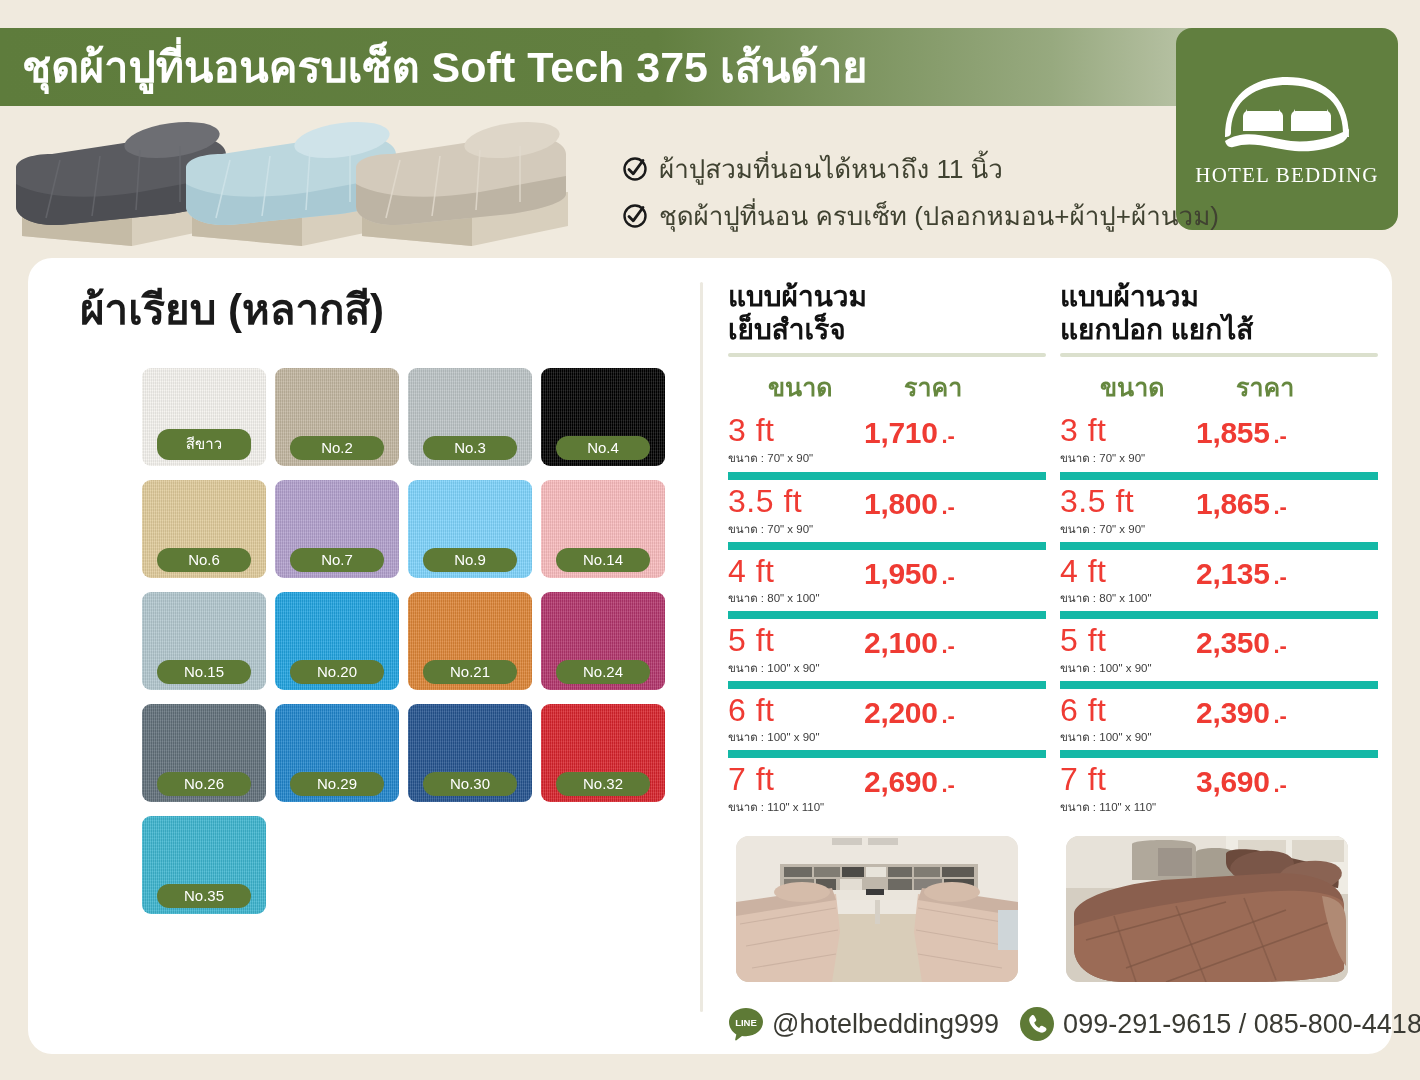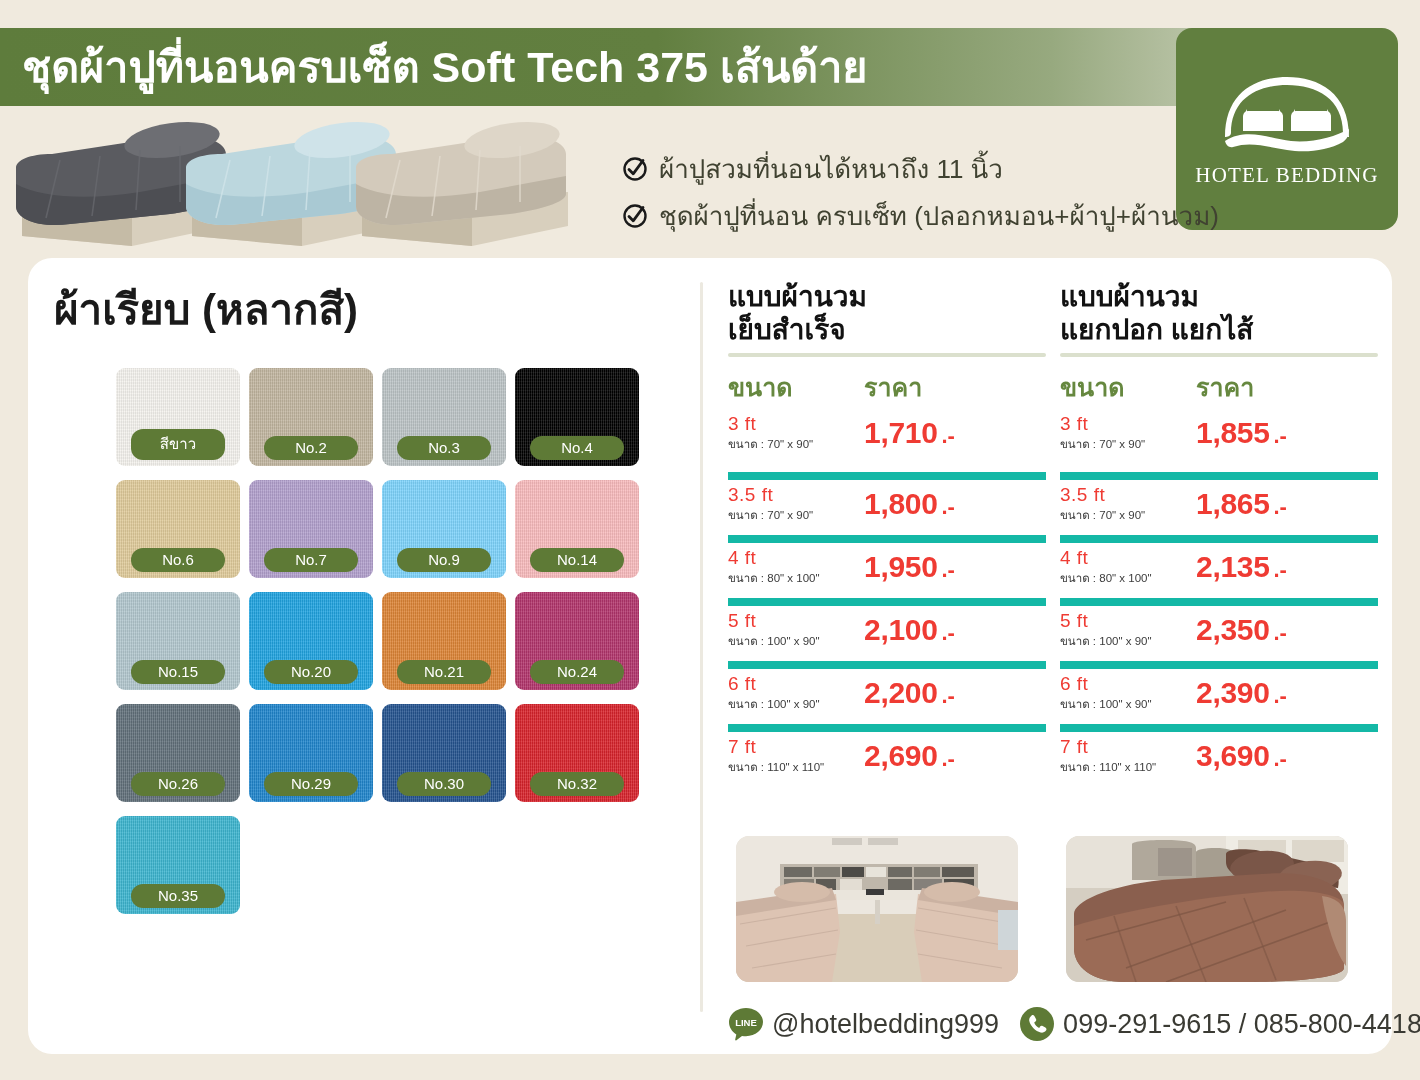--- a/index.html
+++ b/index.html
@@ -60,21 +60,21 @@
 
   
   .card {
     position: absolute; left: 28px; top: 258px;
     width: 1364px; height: 796px;
     background: #ffffff;
     border-radius: 24px;
   }
 
   
-  .swatch-panel { position: absolute; left: 6px; top: 18px; width: 640px; }
+  .swatch-panel { position: absolute; left: 32px; top: 18px; width: 640px; }
   .swatch-title {
     font-size: 42px; font-weight: bold; color: #1a1a1a;
     padding-left: 20px; margin-bottom: 26px; white-space: nowrap;
   }
   .swatch-grid {
     display: grid;
     grid-template-columns: repeat(4, 133px);
     gap: 14px 0px;
     padding-left: 82px;
   }
@@ -120,32 +120,33 @@
     line-height: 1.18; white-space: nowrap;
   }
   .pt-underline {
     height: 4px; background: #dbe0cd; border-radius: 2px;
     margin-top: 7px; margin-bottom: 10px;
   }
   .pt-head {
     display: flex; align-items: baseline;
     color: #66883f; font-size: 25px; font-weight: bold;
     padding-bottom: 2px;
+    margin-left: 40px;
   }
   .pt-head .h-size { width: 136px; }
   .pt-row {
     display: flex; align-items: flex-start;
     border-top: 8px solid #14b8a6;
     padding-top: 5px; padding-bottom: 4px;
     min-height: 63px;
   }
   .pt-row:first-of-type { border-top: none; }
   .pt-size-cell { width: 136px; }
   .pt-ft {
-    color: #ef3b33; font-size: 19px; font-weight: normal;
+    color: #ef3b33; font-size: 32px; font-weight: normal;
     line-height: 1.05; letter-spacing: 0.5px;
   }
   .pt-dim {
     color: #3c3c3c; font-size: 11.5px; margin-top: 1px; white-space: nowrap;
   }
   .pt-price {
     color: #ef3b33; font-size: 30px; font-weight: bold;
     letter-spacing: -0.3px; white-space: nowrap; padding-top: 2px;
   }
   .pt-price .baht { font-size: 22px; font-weight: bold; margin-left: 4px; }

